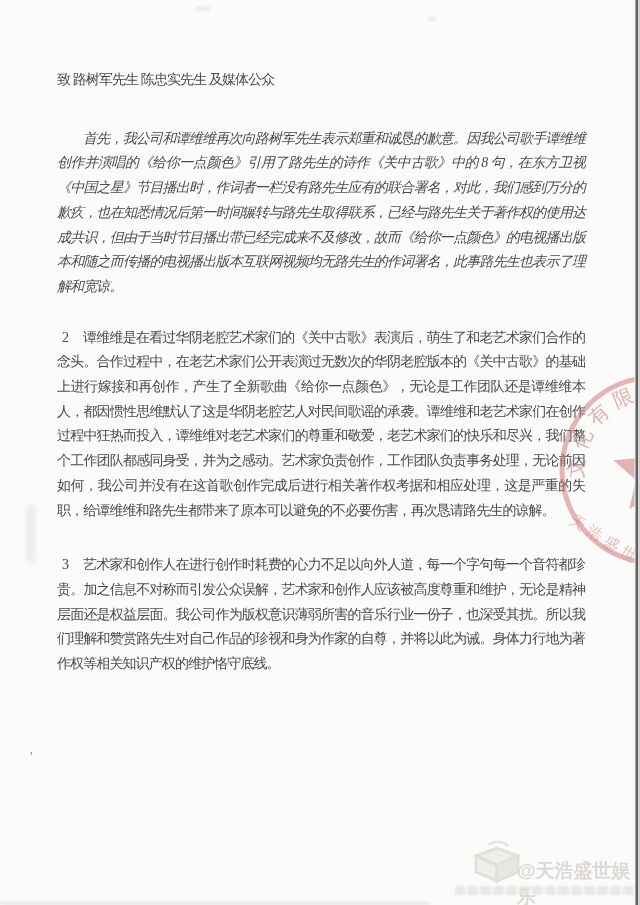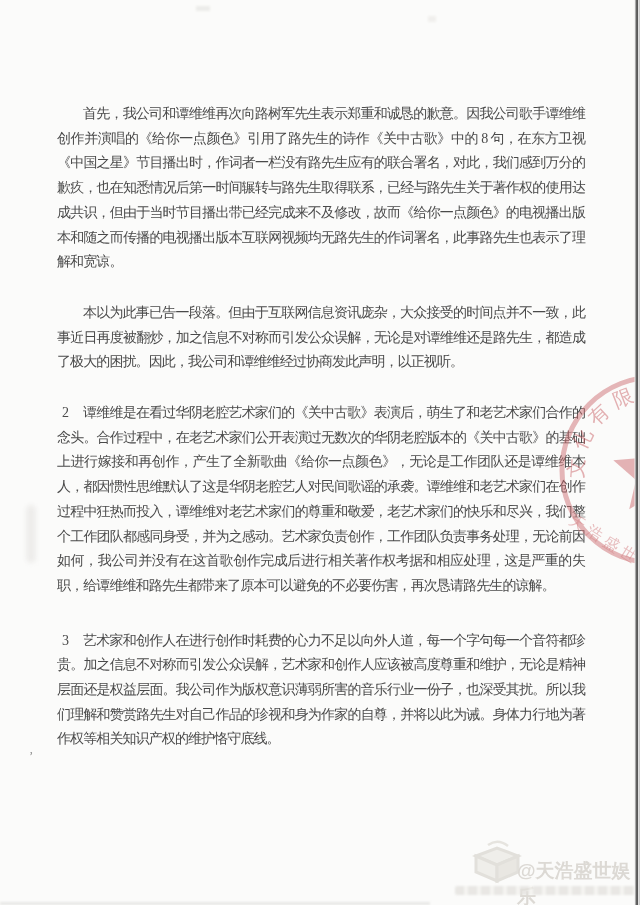--- a/index.html
+++ b/index.html
@@ -18,21 +18,21 @@
     color:#4a4a4a;
     font-size:14px;
     line-height:24.7px;
     letter-spacing:-0.9px;
     text-align:justify;
     text-justify:inter-ideograph;
   }
   .doc p{margin:0;}
   .salutation{margin:0 0 0 0;}
   .para{text-indent:26px;}
-  .m-p1{margin-top:34px !important;}
+  .m-p1{margin-top:34px !important;font-style:italic;}
   .m-p2{margin-top:26px !important;}
   .m-i1{margin-top:26px !important;}
   .m-i2{margin-top:26px !important;}
   .m-i3{margin-top:30px !important;}
   .item{text-indent:0;}
   .item .num{display:inline-block;width:26px;text-indent:5px;}
   
   .stamp{
     position:absolute;left:540px;top:355px;
     width:230px;height:230px;
@@ -81,22 +81,22 @@
 </style>
 </head>
 <body>
 
 <div class="page">
 
   <div class="top-mark-a"></div>
   <div class="top-mark-b"></div>
 
   <div class="doc">
+    <p class="salutation">致 路树军先生 陈忠实先生 及媒体公众</p>
     <p class="para m-p1">首先，我公司和谭维维再次向路树军先生表示郑重和诚恳的歉意。因我公司歌手谭维维创作并演唱的《给你一点颜色》引用了路先生的诗作《关中古歌》中的 8 句，在东方卫视《中国之星》节目播出时，作词者一栏没有路先生应有的联合署名，对此，我们感到万分的歉疚，也在知悉情况后第一时间辗转与路先生取得联系，已经与路先生关于著作权的使用达成共识，但由于当时节目播出带已经完成来不及修改，故而《给你一点颜色》的电视播出版本和随之而传播的电视播出版本互联网视频均无路先生的作词署名，此事路先生也表示了理解和宽谅。</p>
-    <p class="para m-p2">本以为此事已告一段落。但由于互联网信息资讯庞杂，大众接受的时间点并不一致，此事近日再度被翻炒，加之信息不对称而引发公众误解，无论是对谭维维还是路先生，都造成了极大的困扰。因此，我公司和谭维维经过协商发此声明，以正视听。</p>
     <p class="item m-i2"><span class="num">2</span><span>谭维维是在看过华阴老腔艺术家们的《关中古歌》表演后，萌生了和老艺术家们合作的念头。合作过程中，在老艺术家们公开表演过无数次的华阴老腔版本的《关中古歌》的基础上进行嫁接和再创作，产生了全新歌曲《给你一点颜色》，无论是工作团队还是谭维维本人，都因惯性思维默认了这是华阴老腔艺人对民间歌谣的承袭。谭维维和老艺术家们在创作过程中狂热而投入，谭维维对老艺术家们的尊重和敬爱，老艺术家们的快乐和尽兴，我们整个工作团队都感同身受，并为之感动。艺术家负责创作，工作团队负责事务处理，无论前因如何，我公司并没有在这首歌创作完成后进行相关著作权考据和相应处理，这是严重的失职，给谭维维和路先生都带来了原本可以避免的不必要伤害，再次恳请路先生的谅解。</span></p>
     <p class="item m-i3"><span class="num">3</span><span>艺术家和创作人在进行创作时耗费的心力不足以向外人道，每一个字句每一个音符都珍贵。加之信息不对称而引发公众误解，艺术家和创作人应该被高度尊重和维护，无论是精神层面还是权益层面。我公司作为版权意识薄弱所害的音乐行业一份子，也深受其扰。所以我们理解和赞赏路先生对自己作品的珍视和身为作家的自尊，并将以此为诫。身体力行地为著作权等相关知识产权的维护恪守底线。</span></p>
   </div>
 
   <svg class="stamp" viewBox="0 0 230 230" xmlns="http://www.w3.org/2000/svg">
     <circle cx="115" cy="115" r="93" fill="none" stroke="#cb6a6e" stroke-width="5" opacity="0.62"></circle>
     <path id="arcP" d="M 47.3 139.6 A 72 72 0 1 1 182.7 139.6" fill="none"></path>
     <text font-size="20" fill="#c96065" opacity="0.62" letter-spacing="7" font-family="Liberation Serif, DejaVu Serif, serif">
       <textPath href="#arcP" startOffset="6%">文化有限公司</textPath>
     </text>

